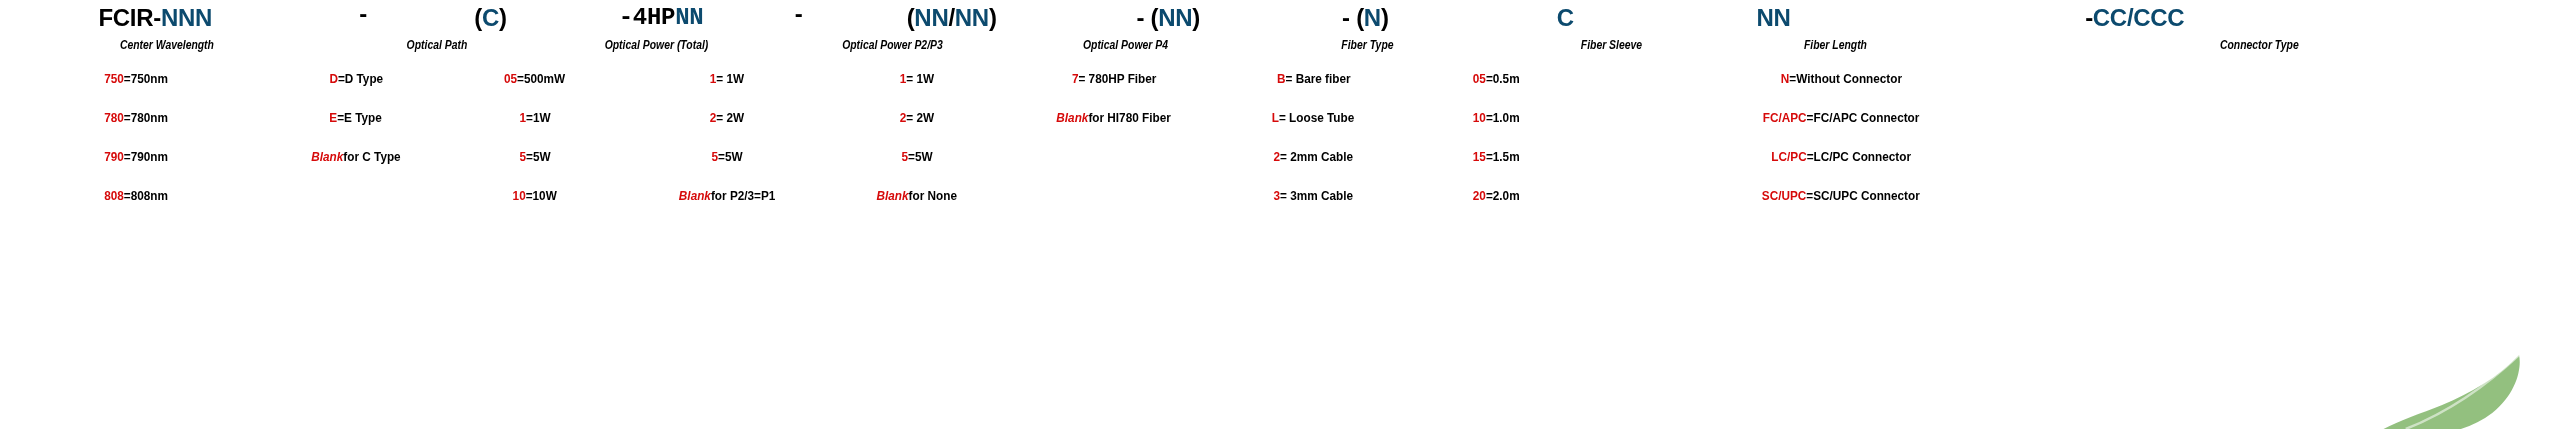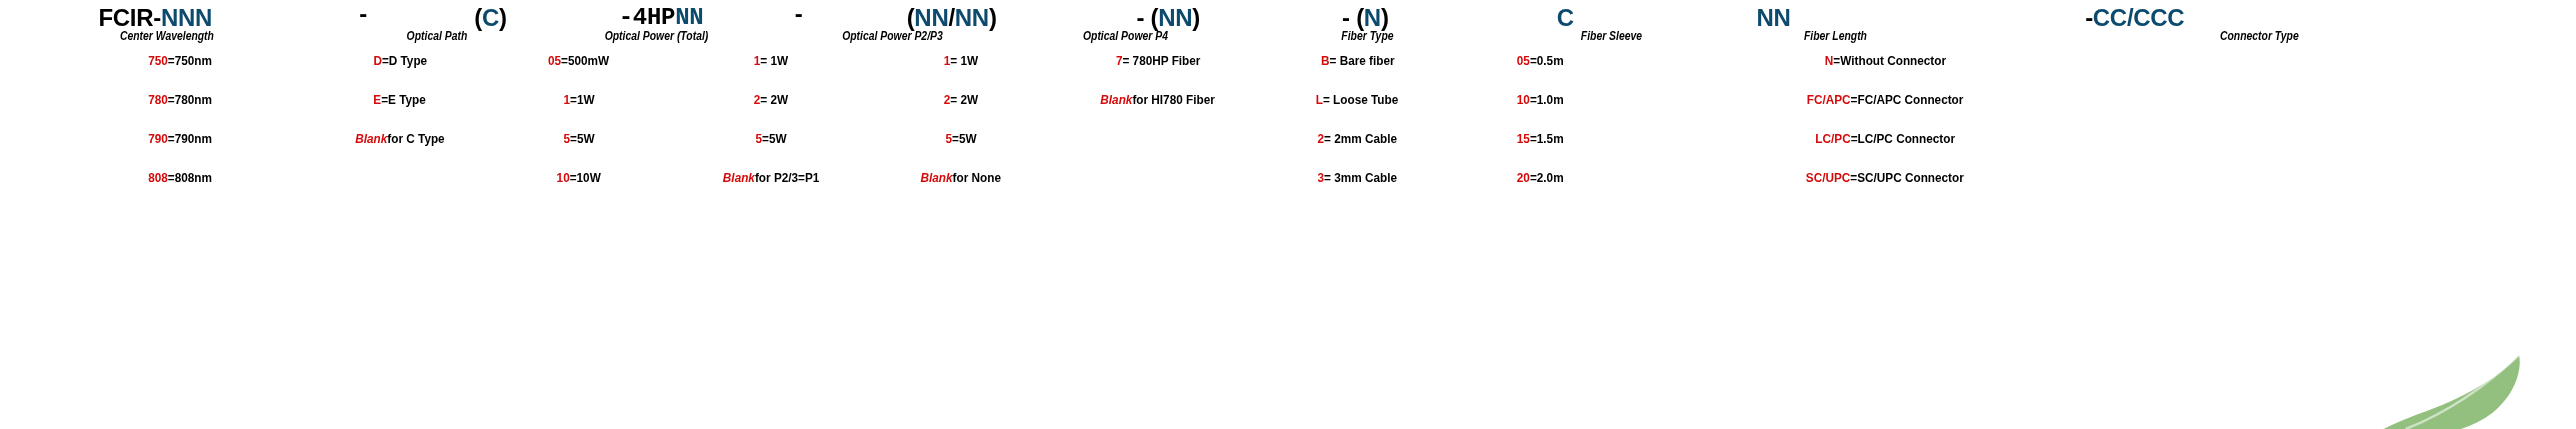--- a/index.html
+++ b/index.html
@@ -25,33 +25,33 @@
     color:#000; letter-spacing:-0.3px;
     font-family:"Liberation Sans","DejaVu Sans",sans-serif;
     display:flex; align-items:baseline; justify-content:center;
   }
   .pn-seg .r{color:#0c4a6e;margin-top:9px;}
   .pn-seg .k{color:#000;}
 
   
   .label-row{
     position:absolute; left:0; top:29px; width:2576px; height:21.5px;
-    display:flex; align-items:flex-start; z-index:2;
+    display:flex; align-items:flex-end; z-index:2;
   }
   .col-label{
     font-size:13px; font-weight:bold; font-style:italic; color:#000;
     text-align:center; white-space:nowrap; line-height:1;
     transform:scaleX(.80); transform-origin:center;
     font-family:"Liberation Sans","DejaVu Sans",sans-serif;
   }
 
   
   .body-grid{
-    position:absolute; left:0; top:35px; width:2099px; height:377px;
-    display:flex; z-index:2;padding-left:44px;
+    position:absolute; left:0; top:53px; width:2099px; height:377px;
+    display:flex; z-index:2;
   }
   .col{
     display:flex; flex-direction:column; align-items:center;
     padding-top:6px;
   }
   .cell{
     height:39px; display:flex; align-items:center; justify-content:center;
     white-space:nowrap; line-height:1;
     font-size:13.7px; font-weight:bold;
     transform:scaleX(.86); transform-origin:center;

